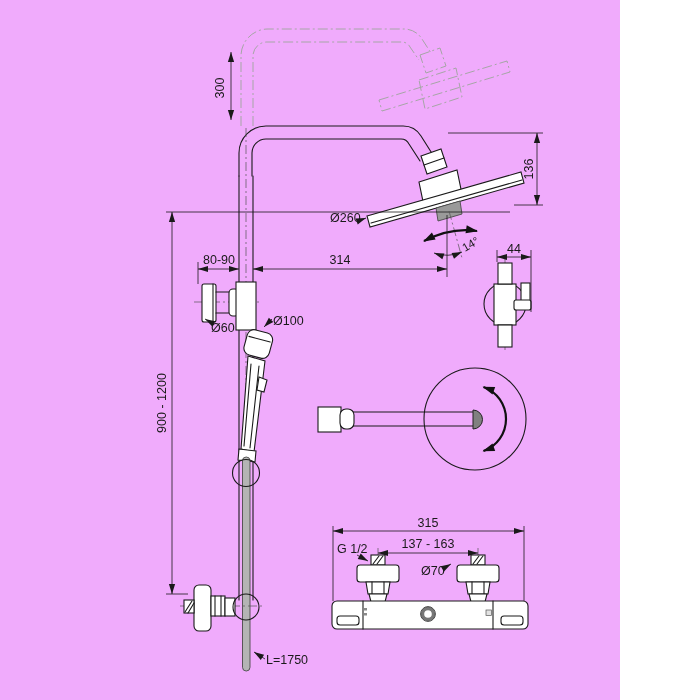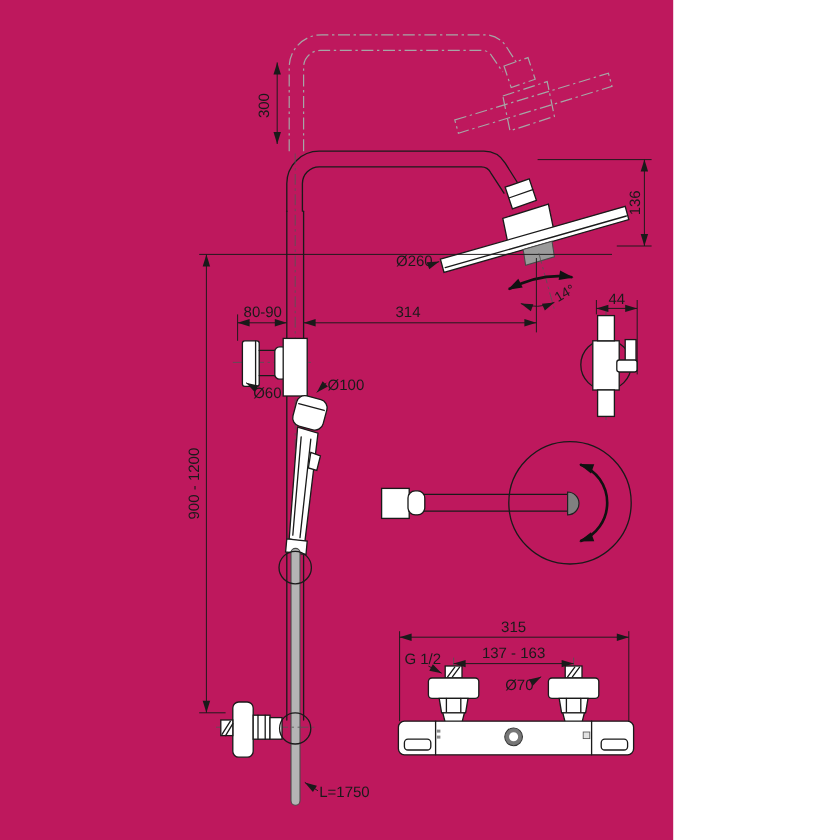--- a/index.html
+++ b/index.html
@@ -1,16 +1,16 @@
 <!DOCTYPE html>
 <html><head>
 <meta charset="utf-8">
 <style>
   html,body{margin:0;padding:0;background:#ffffff;}
-  .canvas{position:relative;width:561px;height:700px;background:#be185d;overflow:hidden;}
+  .canvas{position:relative;width:620px;height:700px;background:#f0abfc;overflow:hidden;}
   svg text{font-family:"Liberation Sans","DejaVu Sans",sans-serif;fill:#1a1a1a;}
   .t12{font-size:12.5px;}
   .t11{font-size:11.5px;}
   .ln{stroke:#1a1a1a;stroke-width:1.1;fill:none;stroke-linecap:round;}
   .lnf{stroke:#1a1a1a;stroke-width:1.1;fill:#ffffff;}
   .dim{stroke:#1a1a1a;stroke-width:0.8;fill:none;}
   .cl{stroke:#555555;stroke-width:0.7;fill:none;stroke-dasharray:9 3 2 3;}
   .ph{stroke:#a6a6a6;stroke-width:1;fill:none;stroke-dasharray:10 3 2 3;}
   .thick{stroke:#111111;stroke-width:2.2;fill:none;}
 </style>

